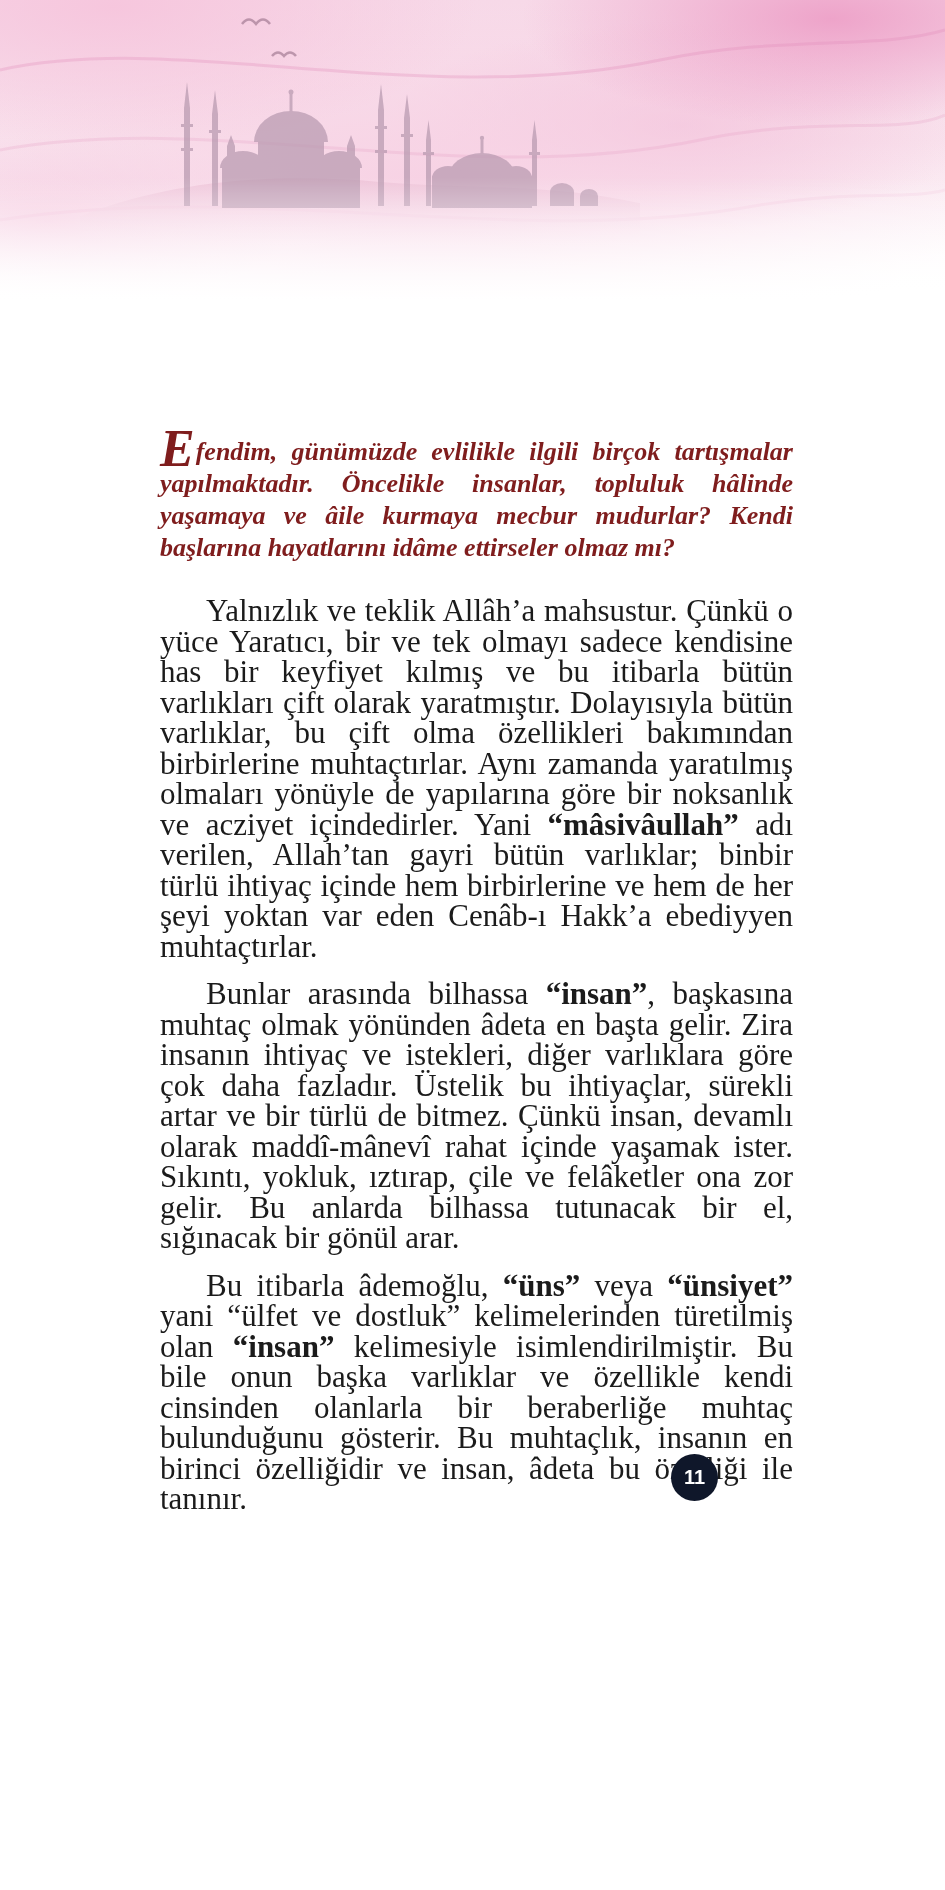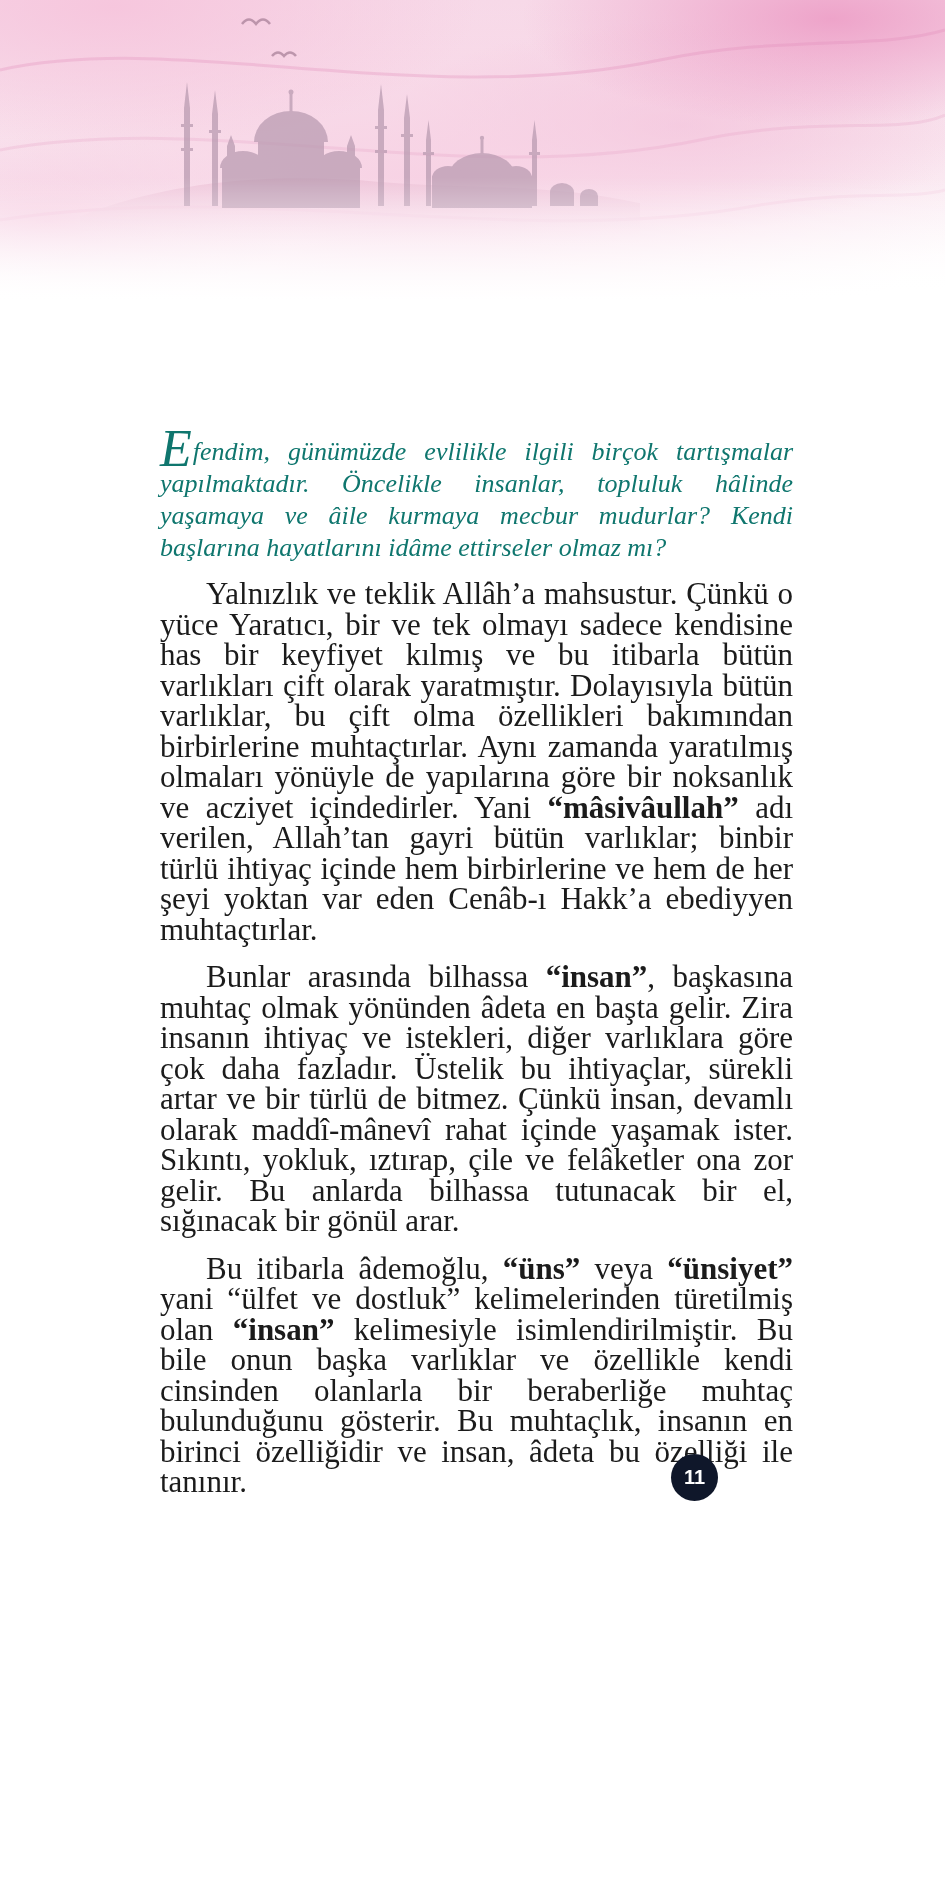--- a/index.html
+++ b/index.html
@@ -38,26 +38,27 @@
   }
 
   
   .text-block {
     position: absolute;
     left: 160px; top: 436px;
     width: 633px;
     color: #1b1b1b;
   }
   .intro {
-    color: #0f766e;
+    color: #7f1d1d;
     font-style: italic;
     font-size: 26px;
     line-height: 32px;
     text-align: justify;
-    margin-bottom: 15px;
+    margin-bottom: 32px;
+    font-weight: bold;
   }
   .drop-cap {
     font-size: 52px;
     line-height: 0;
     font-style: italic;
     vertical-align: -6px;
     letter-spacing: 1px;
   }
   .body-para {
     font-size: 31px;

